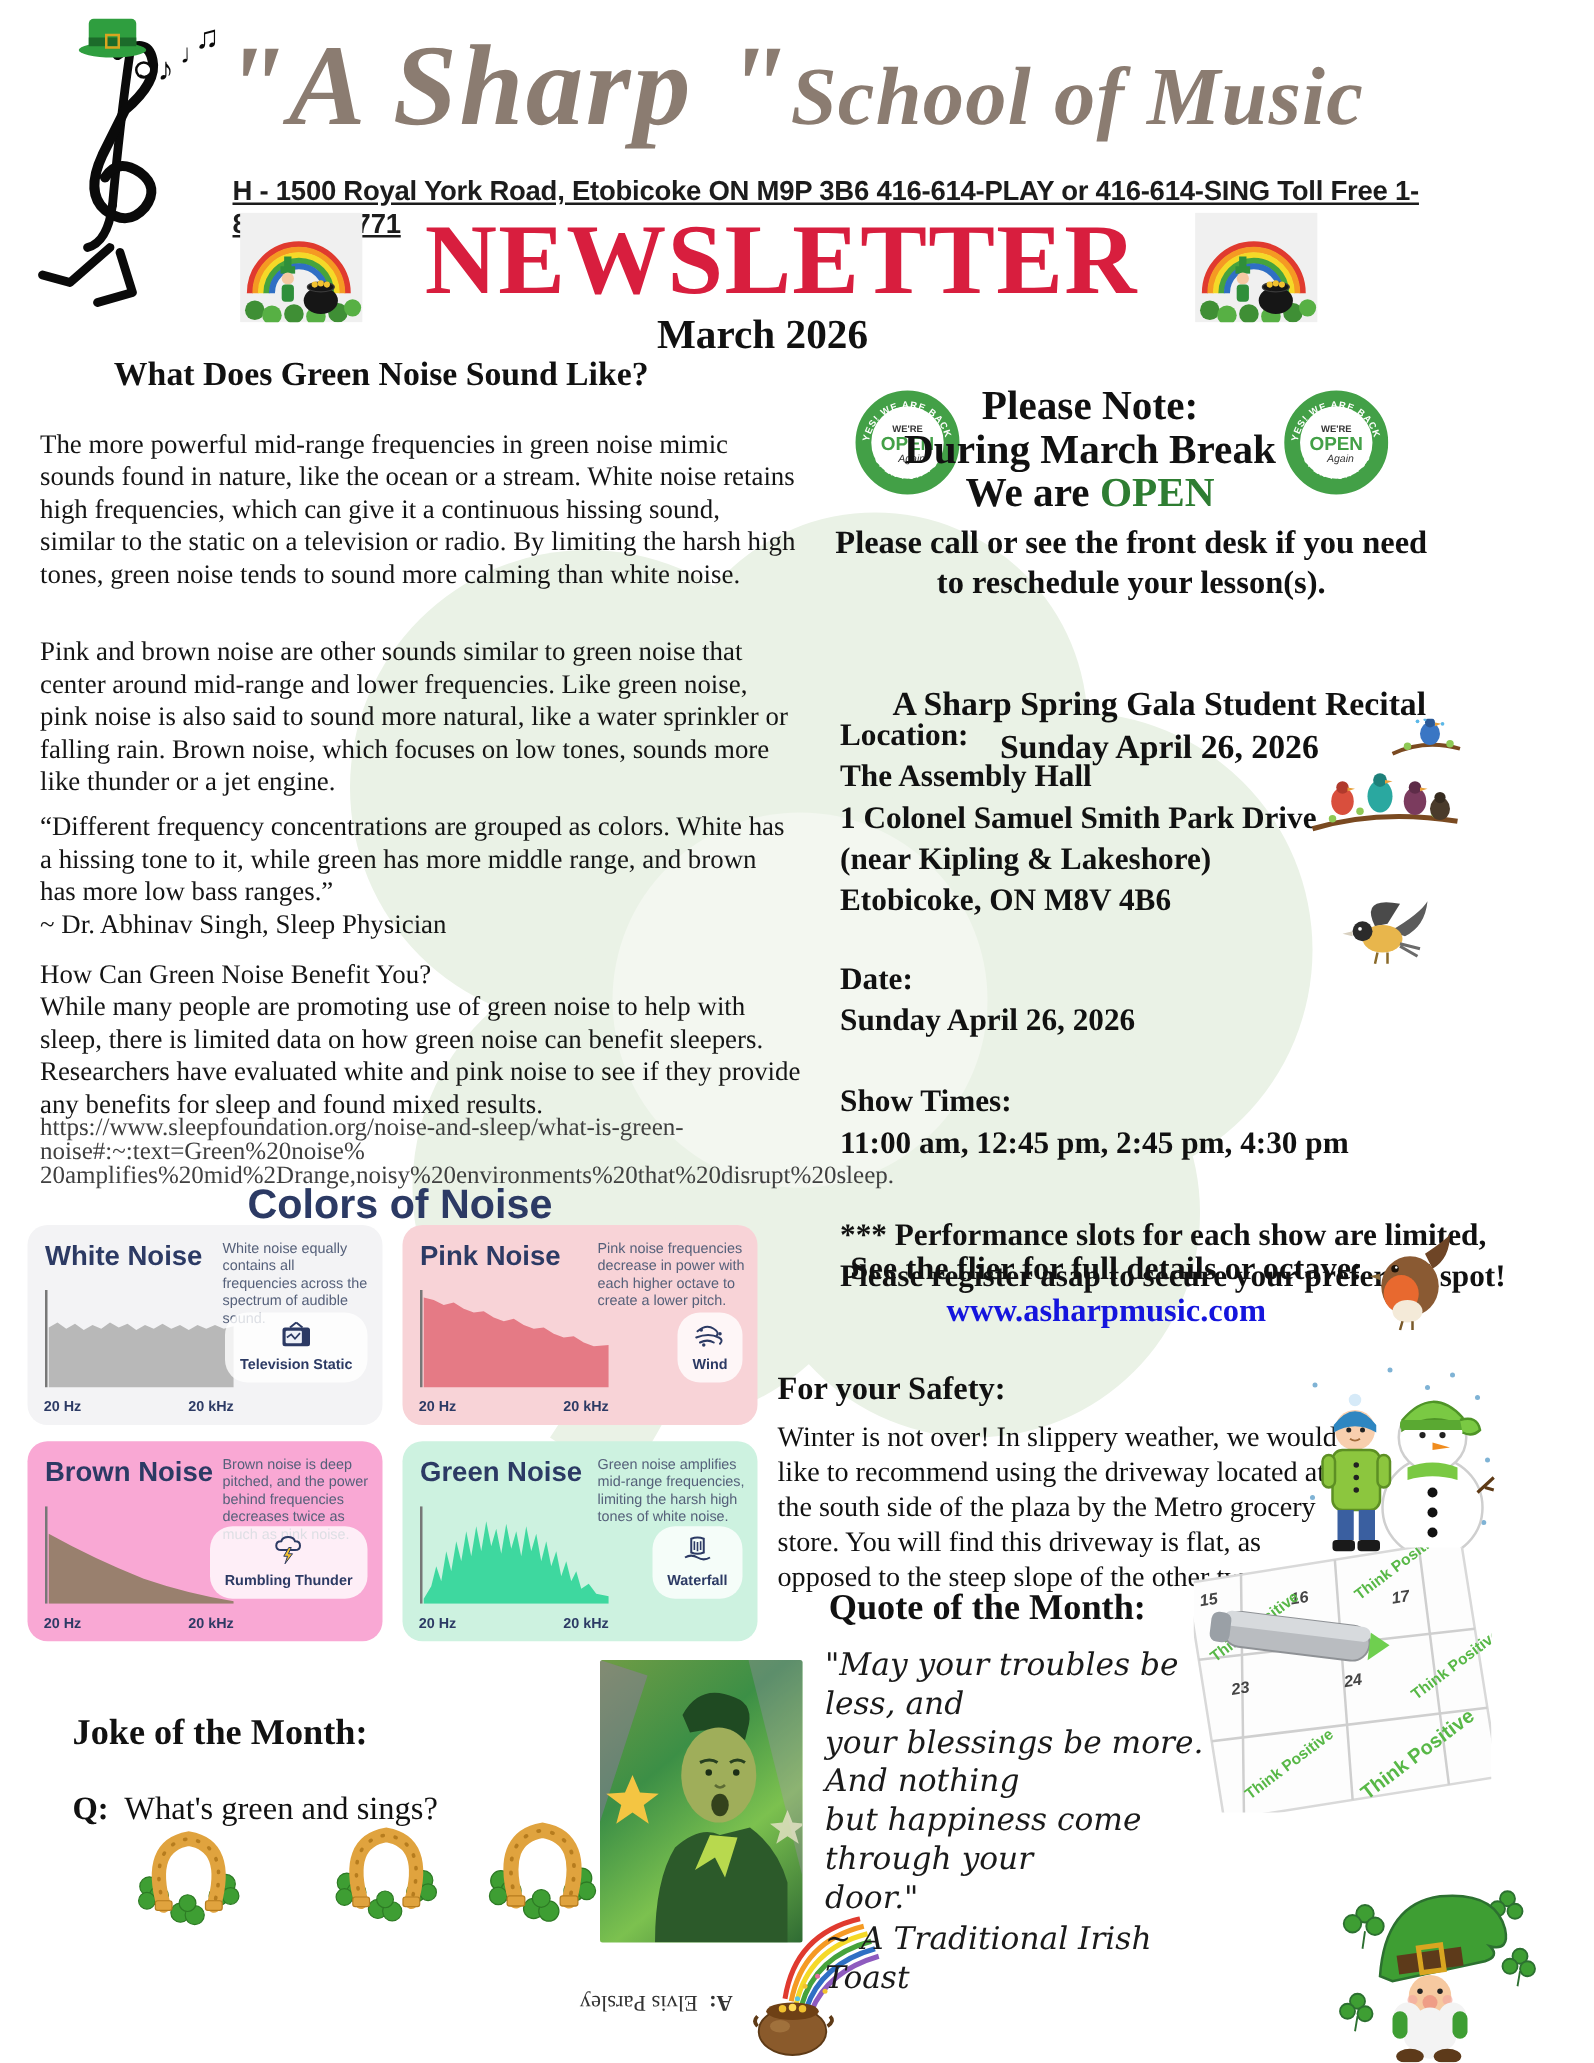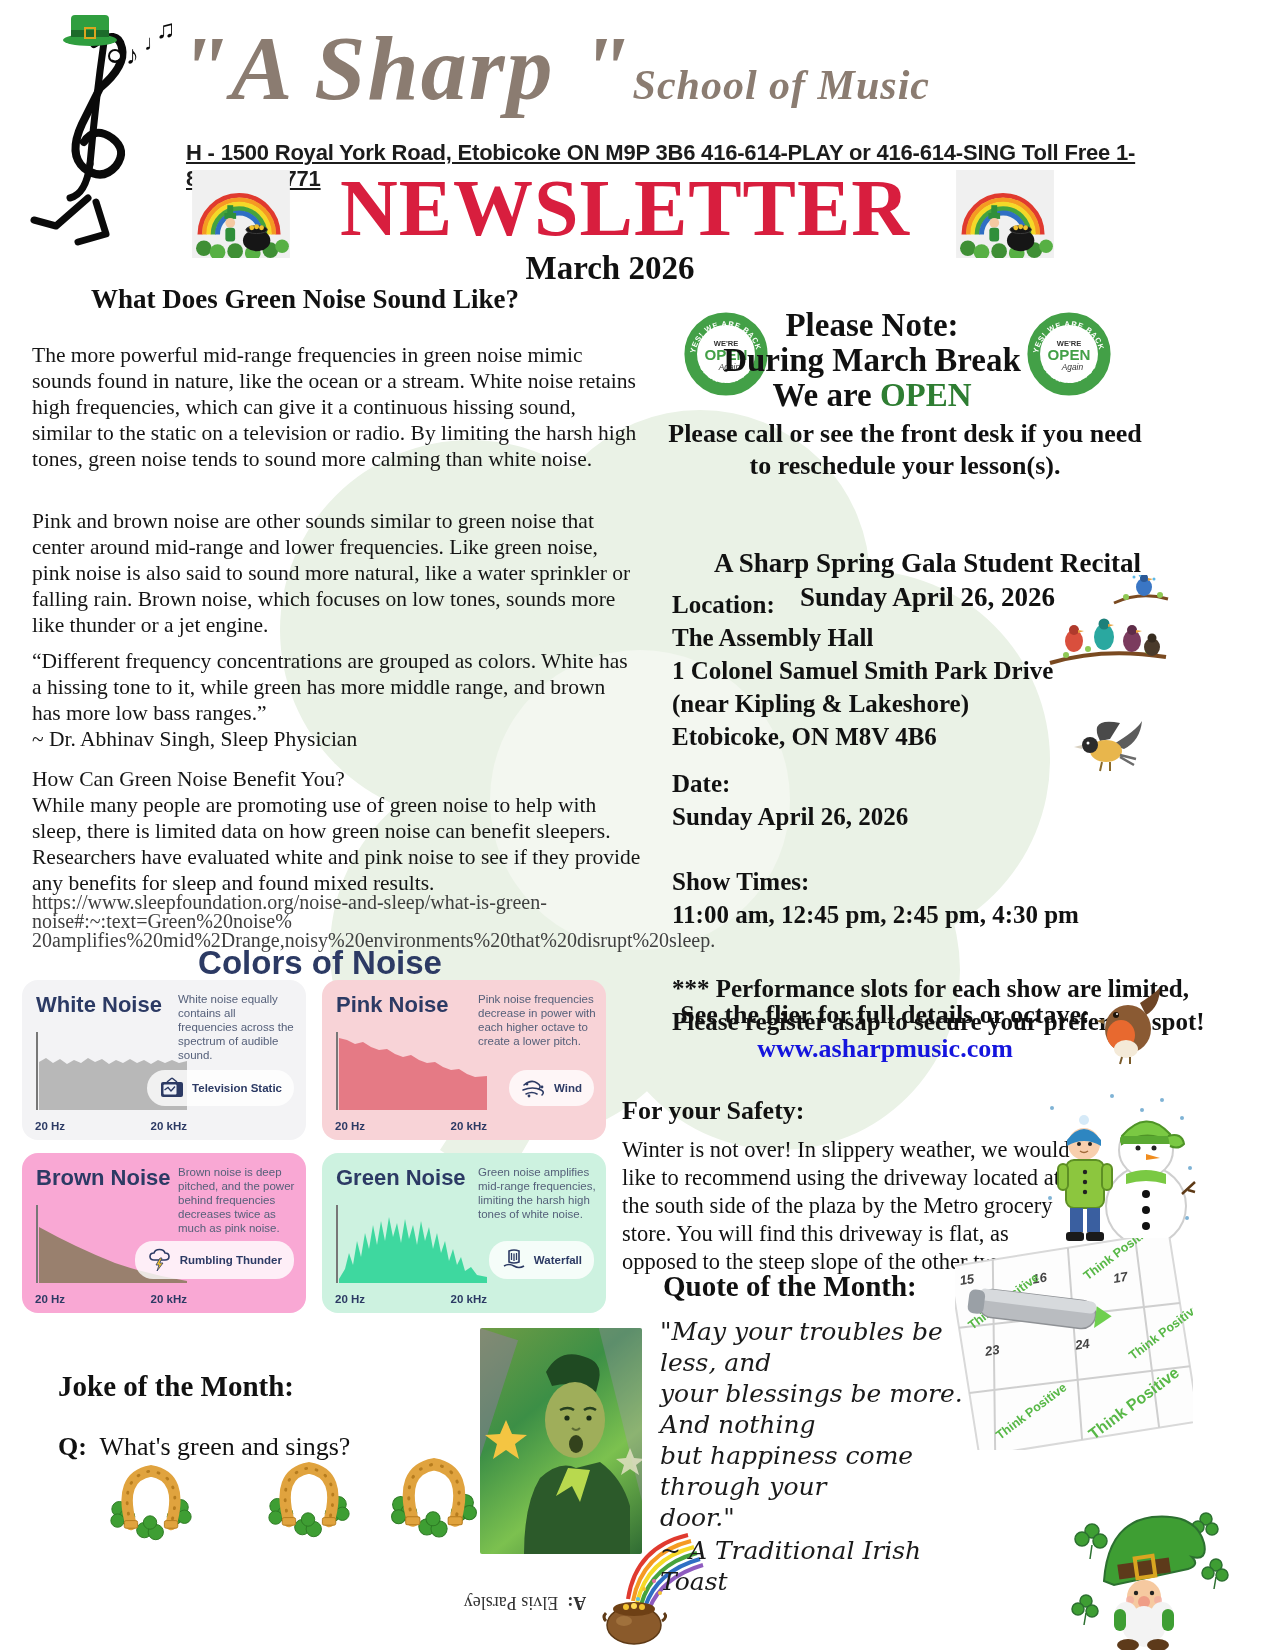--- a/index.html
+++ b/index.html
@@ -6,21 +6,21 @@
   #page{position:relative;width:1275px;height:1650px;background:#ffffff;overflow:hidden;
         font-family:"Liberation Serif",serif;color:#111;}
   .abs{position:absolute;}
   .sans{font-family:"Liberation Sans",sans-serif;}
   .center{text-align:center;}
   .bold{font-weight:bold;}
   
   #school-title{left:178px;top:22px;width:1030px;white-space:nowrap;color:#8b7c71;
     font-style:italic;font-weight:bold;line-height:1;}
   #school-title .part1{font-size:92px;letter-spacing:2px;}
-  #school-title .part2{font-size:42px;letter-spacing:1px;}
+  #school-title .part2{font-size:66px;letter-spacing:1px;}
   #address-line{left:186px;top:140px;width:980px;font-size:22px;font-weight:600;
     text-decoration:underline;color:#1c1c1c;letter-spacing:-0.2px;}
   #newsletter-title{left:290px;top:168px;width:670px;font-size:80px;font-weight:bold;
     color:#d81e3e;letter-spacing:1px;line-height:1;}
   #issue-date{left:0;top:250px;width:1220px;font-size:33px;font-weight:bold;}
   
   #article-title{left:40px;top:284px;width:530px;font-size:27px;font-weight:bold;line-height:31px;}
   .body-text{font-size:21.5px;line-height:26px;color:#151515;}
   #p1{left:32px;top:342px;width:605px;}
   #p2{left:32px;top:508px;width:605px;}
@@ -33,38 +33,38 @@
   #noise-grid{left:22px;top:980px;width:596px;display:grid;grid-template-columns:284px 284px;
     grid-gap:13px 16px;}
   .noise-card{position:relative;height:160px;border-radius:16px;padding:12px 12px 6px 14px;
     box-sizing:border-box;font-family:"Liberation Sans",sans-serif;}
   .nc-title{font-size:22px;font-weight:bold;color:#2c3a64;}
   .nc-desc{position:absolute;right:10px;top:12px;width:118px;font-size:11.5px;line-height:14px;
     color:#55607a;}
   .nc-graph{position:absolute;left:13px;bottom:30px;}
   .nc-pill{position:absolute;right:12px;bottom:34px;display:flex;align-items:center;gap:7px;
     background:rgba(255,255,255,.8);border-radius:18px;padding:7px 12px;font-size:11.5px;
-    line-height:13px;font-weight:600;color:#2c3a64;}
+    line-height:13px;font-weight:600;color:#2c3a64;flex-direction:column;}
   .nc-axis{position:absolute;left:13px;bottom:8px;width:152px;display:flex;
     justify-content:space-between;font-size:11.5px;font-weight:bold;color:#2c3a64;}
   #card-white{background:#f3f3f5;}
   #card-pink{background:#f8d3d7;}
   #card-brown{background:#f9a8d4;}
   #card-green{background:#cdf2e0;}
   #joke-title{left:58px;top:1370px;font-size:29px;font-weight:bold;}
   #joke-q{left:58px;top:1432px;font-size:26px;}
   #joke-answer{left:440px;top:1592px;width:170px;text-align:center;font-size:18px;color:#333;
     transform:rotate(180deg);}
   
   #notice-block{left:672px;top:308px;width:400px;font-size:33px;font-weight:bold;line-height:35px;}
   .open-green{color:#2e7d32;}
   #notice-sub{left:655px;top:418px;width:500px;font-size:26px;font-weight:bold;line-height:32px;}
   #recital-title{left:655px;top:532px;width:545px;font-size:27px;font-weight:bold;line-height:34px;margin-top:14px;}
   .recital-lines{font-size:25px;font-weight:bold;line-height:33px;}
-  #recital-loc{left:672px;top:588px;width:470px;font-family:Liberation Serif, serif;}
+  #recital-loc{left:672px;top:572px;width:470px;font-family:Liberation Serif, serif;}
   #recital-date{left:672px;top:767px;width:470px;}
   #recital-times{left:672px;top:865px;width:520px;}
   #recital-note{left:672px;top:972px;width:540px;font-size:25px;font-weight:bold;line-height:33px;}
   #flier-block{left:655px;top:998px;width:460px;font-size:26px;font-weight:bold;line-height:34px;}
   #website-link{color:#1515dd;cursor:pointer;}
   #safety-title{left:622px;top:1096px;font-size:26px;font-weight:bold;}
   #safety-body{left:622px;top:1136px;width:450px;font-size:22.5px;line-height:28px;}
   #quote-title{left:663px;top:1270px;font-size:29px;font-weight:bold;}
   #quote-body{left:660px;top:1316px;width:330px;font-size:25px;line-height:31px;font-style:italic;
     font-family:"DejaVu Serif",serif;color:#1a1a1a;}

